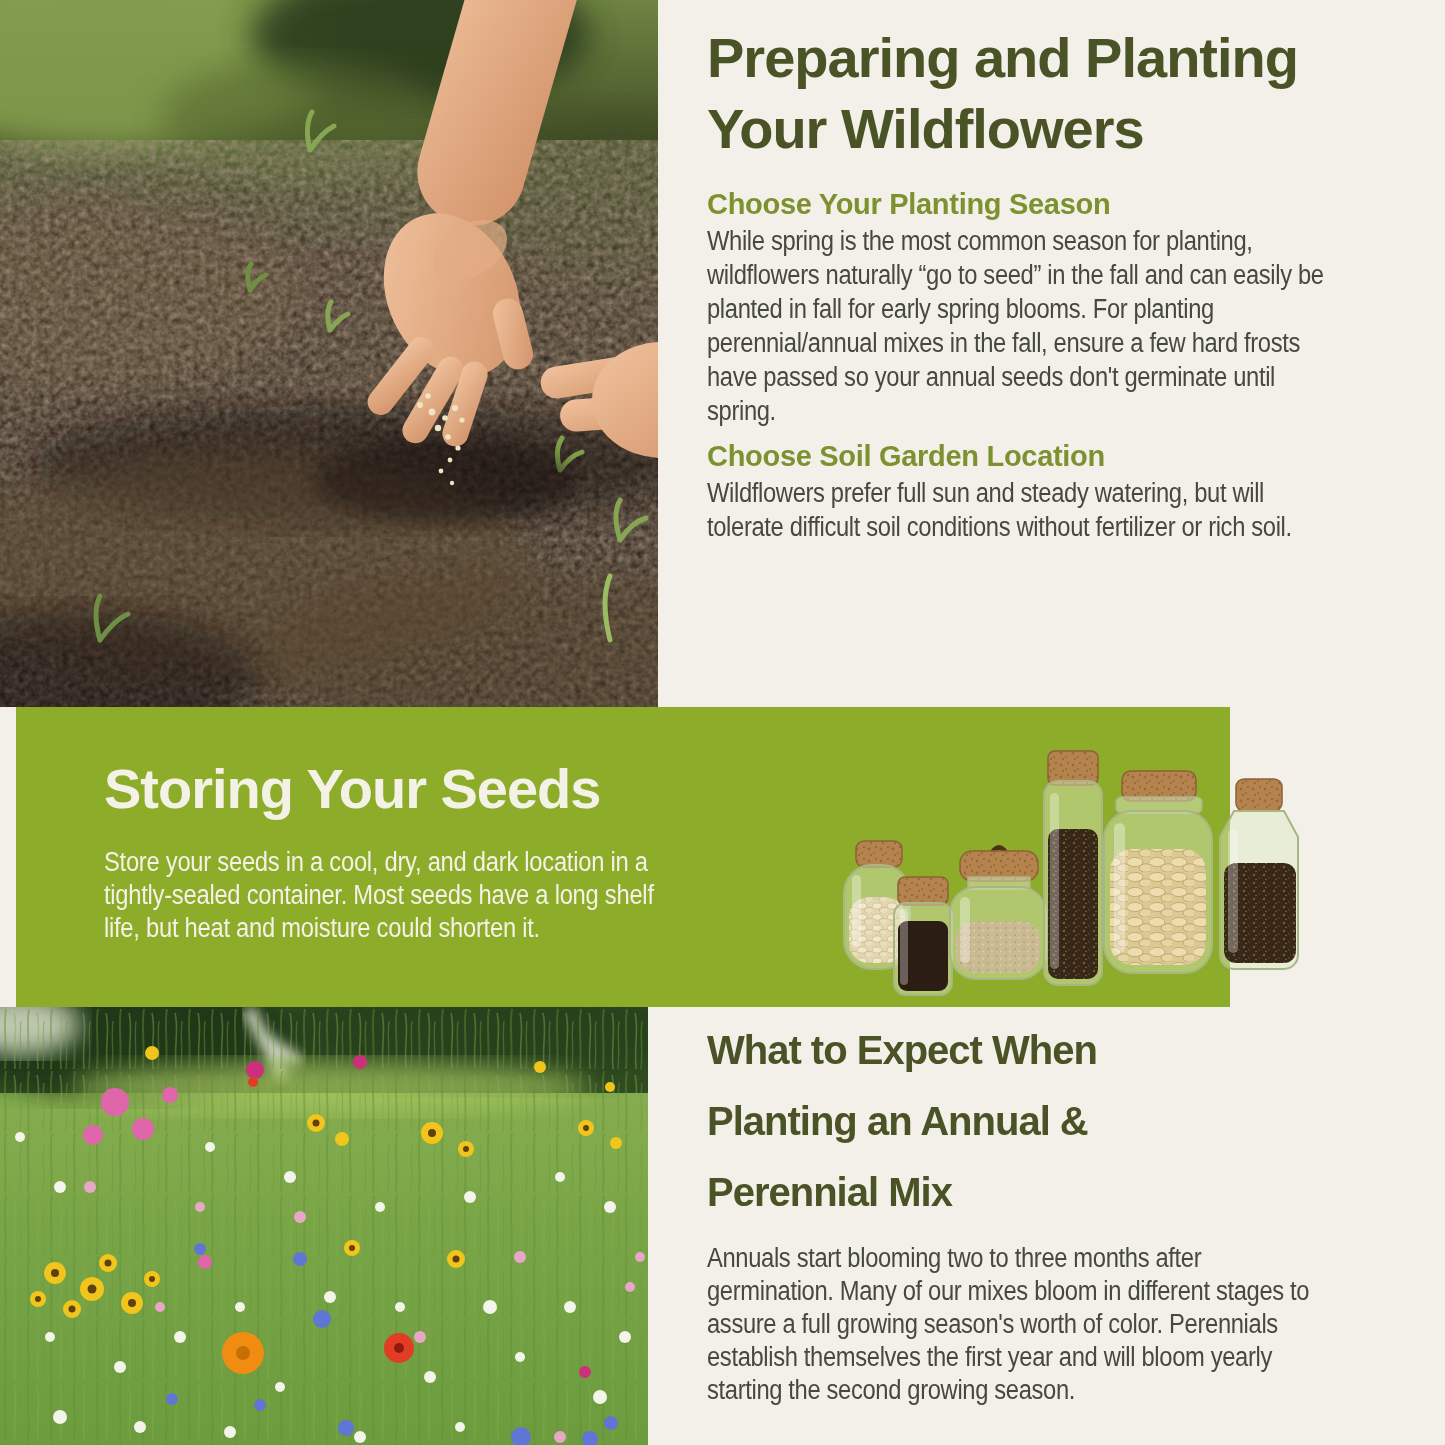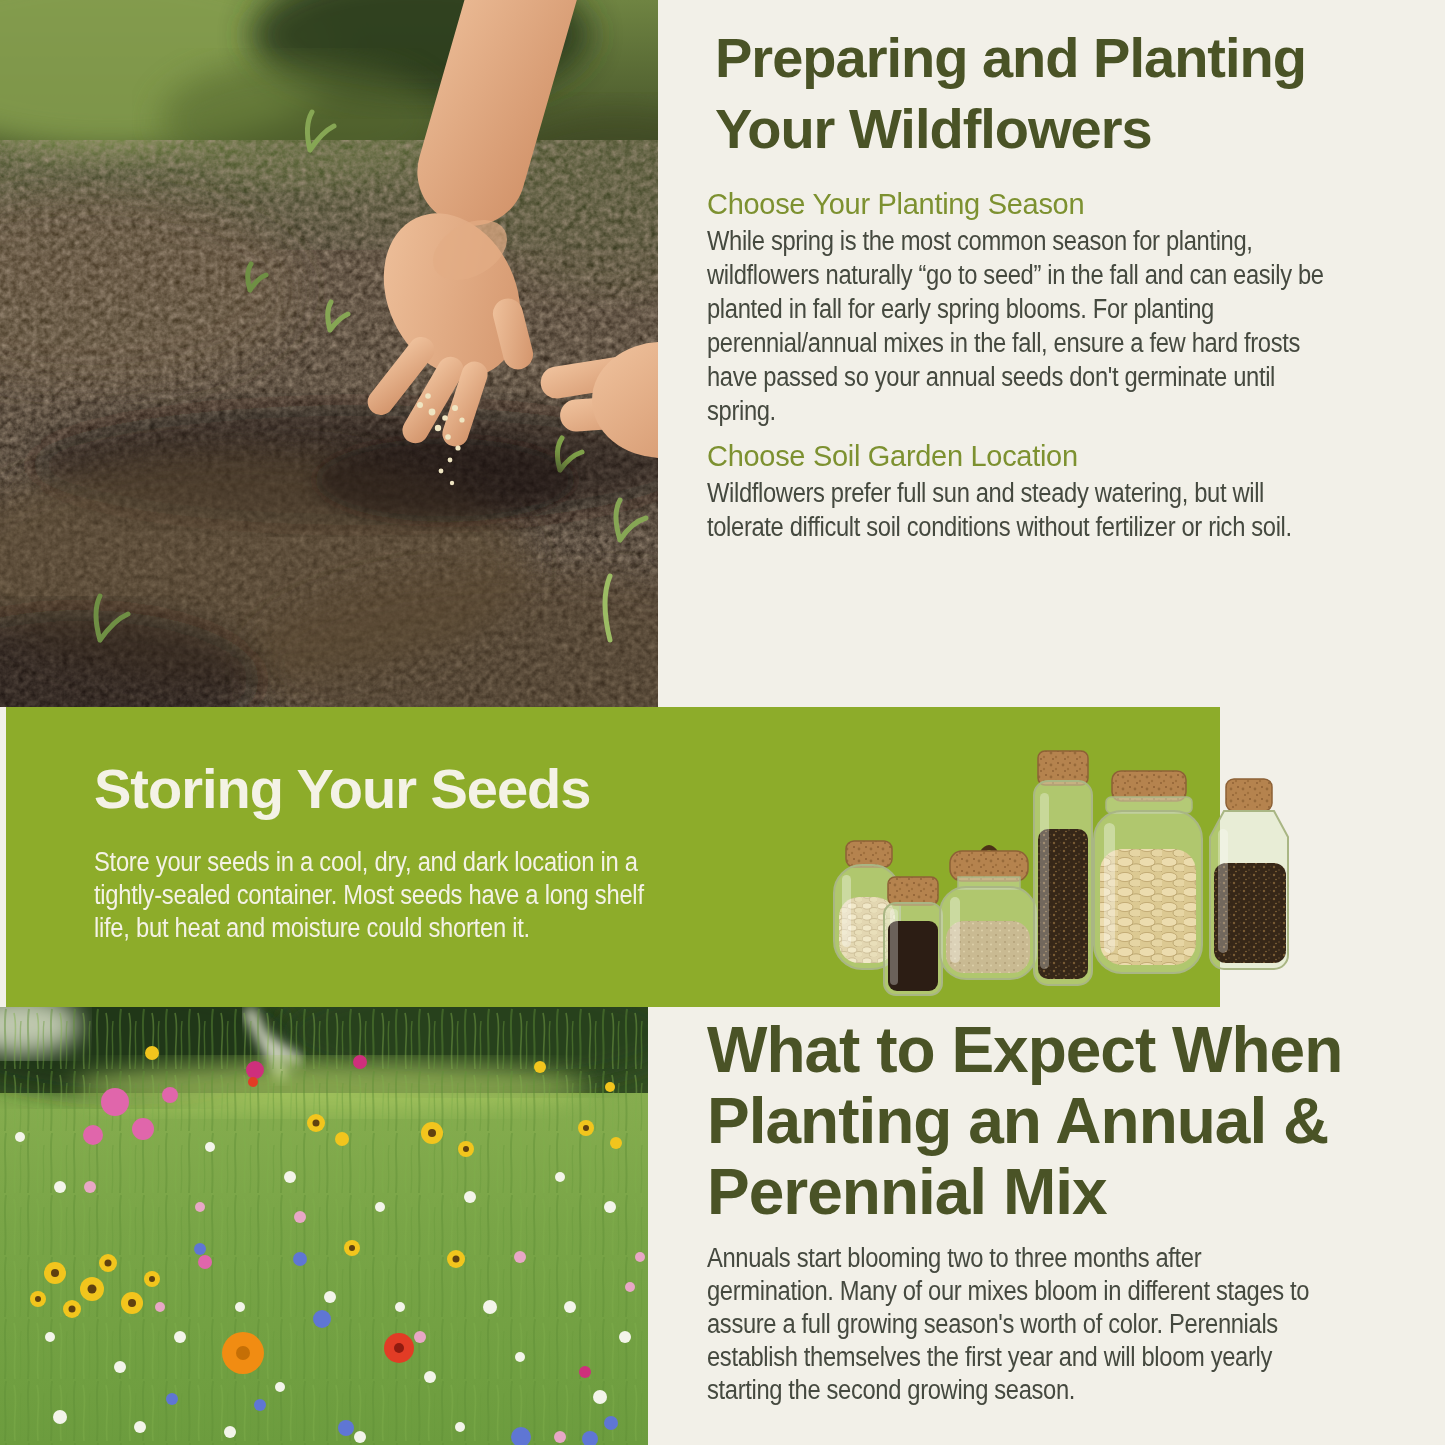--- a/index.html
+++ b/index.html
@@ -11,55 +11,55 @@
   }
   
   .photo-top{position:absolute;left:0;top:0;width:658px;height:707px;display:block;}
   .photo-bottom{position:absolute;left:0;top:1007px;width:648px;height:438px;display:block;}
   
   .panel-top-right{
     position:absolute;left:658px;top:0;width:787px;height:707px;
     box-sizing:border-box;padding:22px 28px 0 49px;
   }
   .main-heading{
-    margin:0 0 22px 8px;font-weight:bold;font-size:56px;line-height:71px;
+    margin:0 0 22px 0;font-weight:bold;font-size:56px;line-height:71px;
     letter-spacing:-1px;color:var(--heading_olive,#4a5326);white-space:pre-line;
   }
   .guide-section{margin:0 0 10px 0;}
   .sub-heading{
-    margin:0 0 2px 0;font-weight:normal;font-size:29px;line-height:36px;
+    margin:0 0 2px 0;font-weight:bold;font-size:29px;line-height:36px;
     color:var(--subheading_green,#7d9130);letter-spacing:-0.3px;
   }
   .body-text{
     margin:0;font-size:27px;line-height:34px;letter-spacing:-0.4px;
     color:var(--body_gray_green,#45493f);white-space:pre-line;
   }
   .condense{transform:scaleX(0.88);transform-origin:left top;width:113.6%;}
   
   .band{
-    position:absolute;left:6px;top:707px;width:1214px;height:300px;
+    position:absolute;left:16px;top:707px;width:1214px;height:300px;
     background:var(--band_green,#8dac2a);
   }
   .band-inner{position:absolute;left:88px;top:46px;width:660px;}
   .band-title{
     margin:0 0 22px 0;font-weight:bold;font-size:56px;line-height:71px;
     letter-spacing:-1px;color:var(--band_text_cream,#f4f2e6);
   }
   .band-body{
     margin:0;font-size:27px;line-height:33px;letter-spacing:-0.3px;
     color:var(--band_text_cream,#f4f2e6);white-space:pre-line;
   }
   .jars{position:absolute;left:826px;top:30px;width:470px;height:270px;display:block;}
   
   .panel-bottom-right{
     position:absolute;left:648px;top:1007px;width:797px;height:438px;
     box-sizing:border-box;padding:8px 30px 0 59px;
   }
   .bottom-heading{
-    margin:0 0 14px 0;font-weight:bold;font-size:64px;line-height:71px;
+    margin:0 0 14px 0;font-weight:bold;font-size:40px;line-height:71px;
     letter-spacing:-1px;color:var(--heading_olive,#4a5326);white-space:pre-line;
   }
   .bottom-body{
     margin:0;font-size:27px;line-height:33px;letter-spacing:-0.4px;
     color:var(--body_gray_green,#45493f);white-space:pre-line;
   }
 </style>
 </head>
 <body>
 

